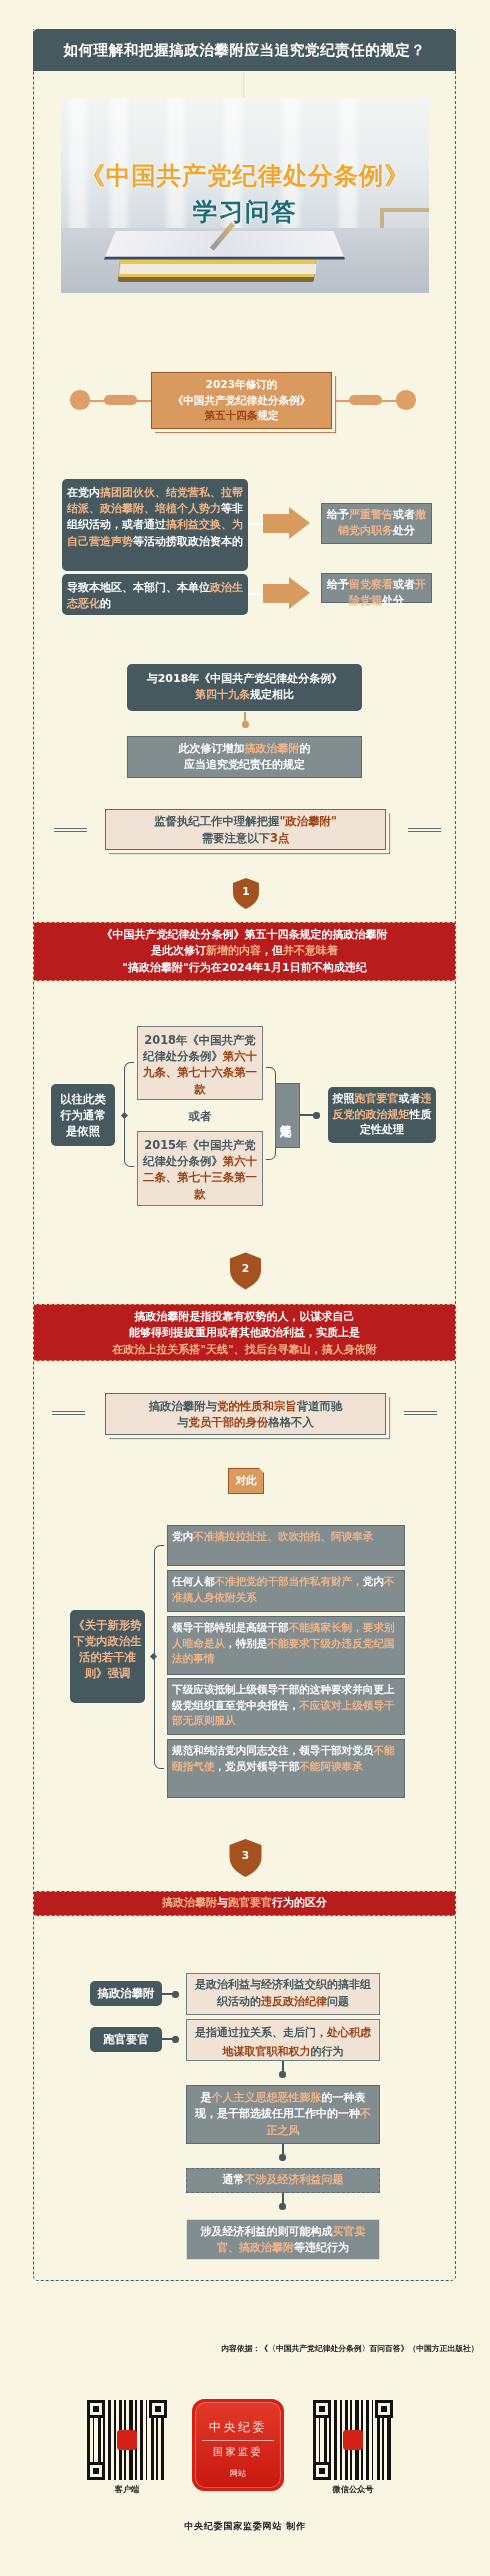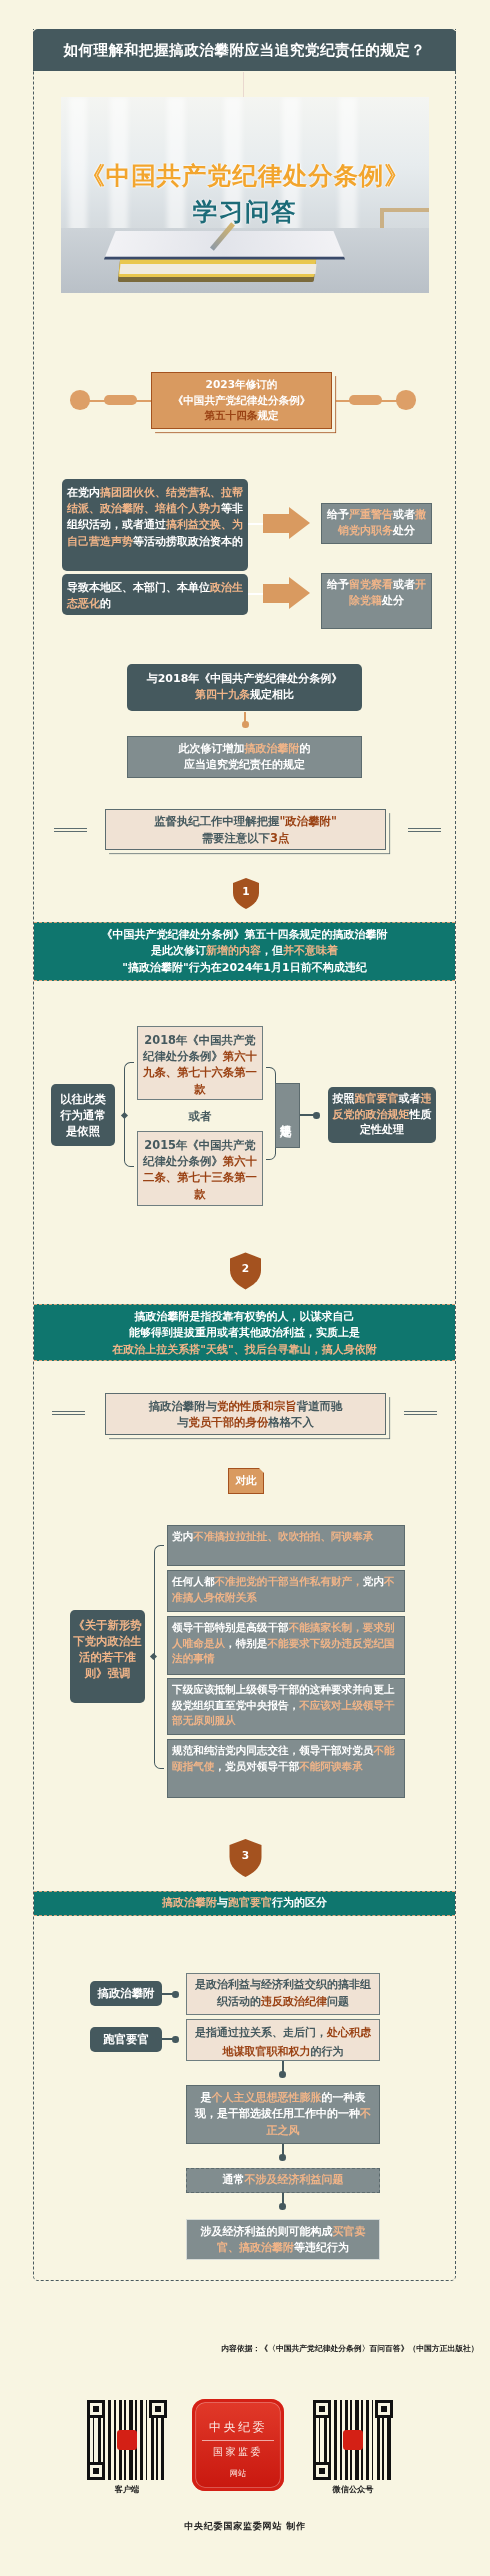--- a/index.html
+++ b/index.html
@@ -41,21 +41,21 @@
   .vconn { position: absolute; width: 1.6px; }
   .vdot { position: absolute; width: 6.5px; height: 6.5px; border-radius: 50%; }
 
   .cream-box { position: absolute; background: #f0e2d4; border: 1.6px solid #5d6d70; box-shadow: 3.3px 3.3px 0 #f8f5e2, 4.1px 4.1px 0 #5d6d70; text-align: center; font-size: 11.4px; line-height: 16.3px; color: #45595e; }
   .dbl-line { position: absolute; height: 4.1px; border-top: 1.6px solid #5d6d70; border-bottom: 1.6px solid #5d6d70; width: 33px; }
 
   .shield { position: absolute; left: 233px; width: 26px; height: 31px; }
   .shield svg { width: 100%; height: 100%; }
   .shield span { position: absolute; left: 0; right: 0; top: 7.4px; text-align: center; font-size: 10.6px; color: #fff; }
 
-  .rust-band { position: absolute; left: 34px; width: 421px; background: #0f766e; border-top: 1.6px dashed #d9a27a; border-bottom: 1.6px dashed #d9a27a; text-align: center; font-size: 11px; line-height: 16.3px; }
+  .rust-band { position: absolute; left: 34px; width: 421px; background: #b91c1c; border-top: 1.6px dashed #d9a27a; border-bottom: 1.6px dashed #d9a27a; text-align: center; font-size: 11px; line-height: 16.3px; }
 
   .brace { position: absolute; width: 9.8px; border: 1.6px solid #45595e; border-right: none; border-radius: 6.5px 0 0 6.5px; }
   .brace-r { position: absolute; width: 9.8px; border: 1.6px solid #45595e; border-left: none; border-radius: 0 6.5px 6.5px 0; }
   .brace-tip { position: absolute; width: 4.9px; height: 4.9px; background: #45595e; transform: rotate(45deg); }
 
   .tan-box { position: absolute; background: #f0e2d4; border: 1.6px solid #6f7e80; text-align: center; font-size: 11.4px; line-height: 16.3px; color: #45595e; }
 
   .tag-box { position: absolute; left: 228px; top: 1468px; width: 36px; height: 26px; background: #d99a60; border: 0.8px solid #a4521f; font-size: 10.6px; display: flex; align-items: center; justify-content: center; }
   .tag-box::after { content: ""; position: absolute; right: -0.8px; top: -0.8px; border-top: 5.7px solid #f8f5e2; border-left: 5.7px solid transparent; }
 
@@ -129,21 +129,21 @@
 </div>
 
 <div class="dark-box" style="left:62px;top:574px;width:186px;height:41px">
   <span>导致本地区、本部门、本单位</span><span class="hl">政治生态恶化</span><span>的</span>
 </div>
 <div class="connector-white" style="left:248px;top:593px;width:14.7px"></div>
 <div class="arrow" style="left:263px;top:577px">
   <div class="shaft" style="left:0;top:6.5px;width:26px;height:19.6px"></div>
   <div class="head" style="left:26px;top:0"></div>
 </div>
-<div class="gray-box" style="left:321px;top:573px;width:111px;height:56px;padding-top:3.3px">
+<div class="gray-box" style="left:321px;top:573px;width:111px;height:30px;padding-top:3.3px">
   <span>给予</span><span class="hl">留党察看</span><span>或者</span><span class="hl">开除党籍</span><span>处分</span>
 </div>
 
 <div class="center-box" style="left:127px;top:664px;width:235px;height:47px;background:#45595e;border-radius:4.9px;padding-top:7.4px">
   <div>与2018年《中国共产党纪律处分条例》</div>
   <div><span class="hl">第四十九条</span><span>规定相比</span></div>
 </div>
 <div class="vconn" style="left:244px;top:712px;height:11.4px;background:#d99a60"></div>
 <div class="vdot" style="left:242px;top:721px;background:#d99a60"></div>
 <div class="center-box gray-box" style="left:127px;top:736px;width:235px;height:42px;padding-top:4.1px">

